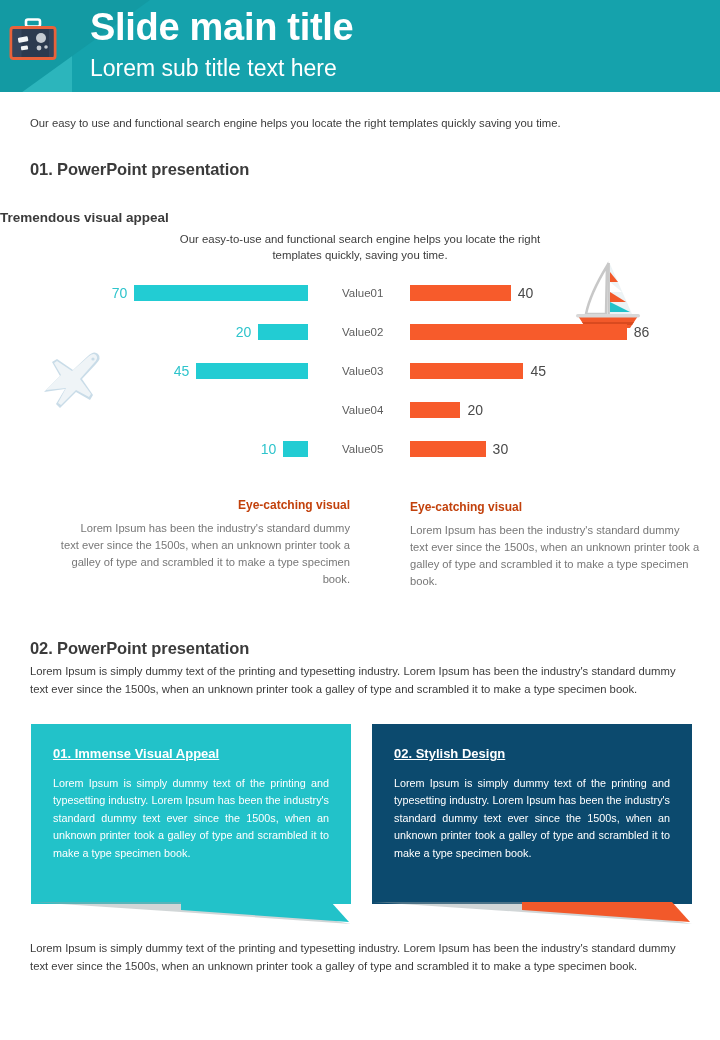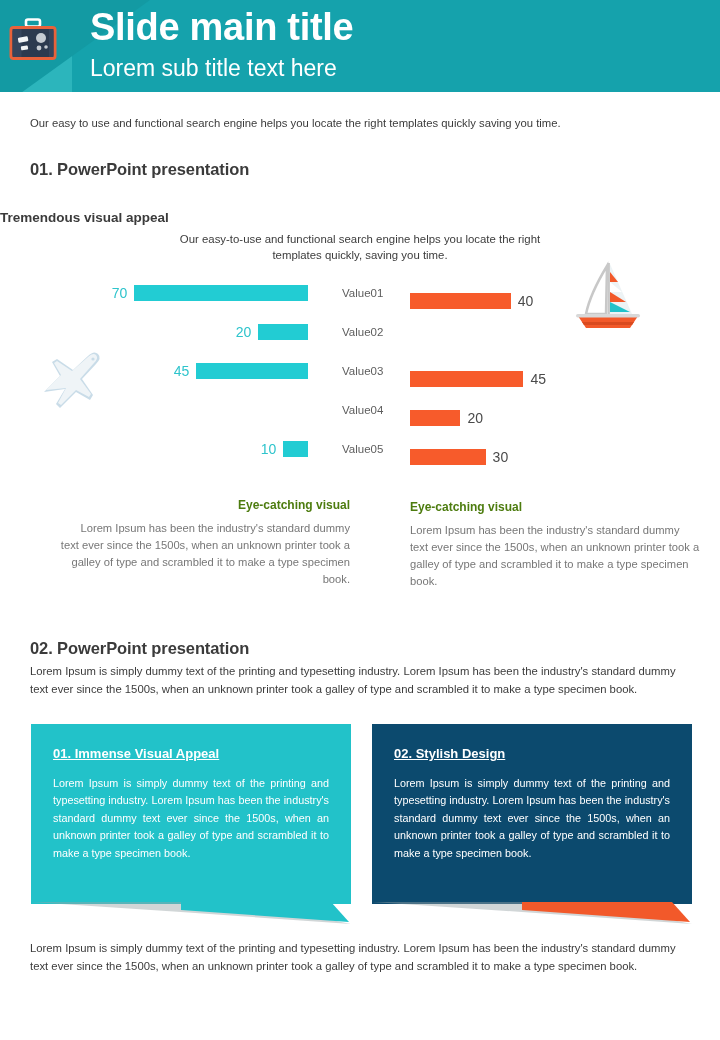--- a/index.html
+++ b/index.html
@@ -72,35 +72,35 @@
   .bar-left-val{
     font-size:14px;color:#2EC4CC;margin-right:7px;white-space:nowrap;
   }
   .bar-left{background:#22CCD3;height:16px;}
   .bar-label{
     position:absolute;left:334px;top:0;width:70px;height:22px;
     display:flex;align-items:center;
     font-size:11.5px;color:#5d5d5d;margin-left:8px;
   }
   .bar-right-wrap{
-    position:absolute;left:410px;top:8px;width:280px;height:22px;
+    position:absolute;left:410px;top:0;width:280px;height:22px;
     display:flex;align-items:center;
   }
   .bar-right{background:#F75B2B;height:16px;}
   .bar-right-val{
     font-size:14px;color:#4a4a4a;margin-left:7px;white-space:nowrap;
   }
   
   .plane-illo{position:absolute;left:32px;top:342px;width:82px;height:82px;}
   .boat-illo{position:absolute;left:566px;top:258px;width:82px;height:82px;}
   
   .eye-block{position:absolute;width:290px;}
   #eye-left{left:60px;top:498px;text-align:right;}
   #eye-right{left:410px;top:500px;text-align:left;}
-  .eye-title{font-size:12px;font-weight:bold;color:#4d7c0f;margin-bottom:8px;}
+  .eye-title{font-size:12px;font-weight:bold;color:#c2410c;margin-bottom:8px;}
   .eye-body{font-size:11.2px;color:#777777;line-height:1.52;}
   
   .sec2-para{
     position:absolute;left:30px;top:663px;width:660px;
     font-size:11.3px;color:#3b3b3b;line-height:1.56;
   }
   .callout-wrap{position:absolute;top:724px;width:320px;height:205px;}
   #callout-left{left:31px;}
   #callout-right{left:372px;}
   .callout{
@@ -189,20 +189,24 @@
         <div class="bar-right" style="width: 100.8px; background: rgb(247, 91, 43);"></div>
         <span class="bar-right-val">40</span>
       </div>
     </div>
     <div class="bar-row" style="top: 39px;">
       <div class="bar-left-wrap">
         <span class="bar-left-val">20</span>
         <div class="bar-left" style="width: 49.6px; background: rgb(34, 204, 211);"></div>
       </div>
       <div class="bar-label">Value02</div>
+      <div class="bar-right-wrap">
+        <div class="bar-right" style="width: 216.72px; background: rgb(247, 91, 43);"></div>
+        <span class="bar-right-val">86</span>
+      </div>
     </div>
     <div class="bar-row" style="top: 78px;">
       <div class="bar-left-wrap">
         <span class="bar-left-val">45</span>
         <div class="bar-left" style="width: 111.6px; background: rgb(34, 204, 211);"></div>
       </div>
       <div class="bar-label">Value03</div>
       <div class="bar-right-wrap">
         <div class="bar-right" style="width: 113.4px; background: rgb(247, 91, 43);"></div>
         <span class="bar-right-val">45</span>

